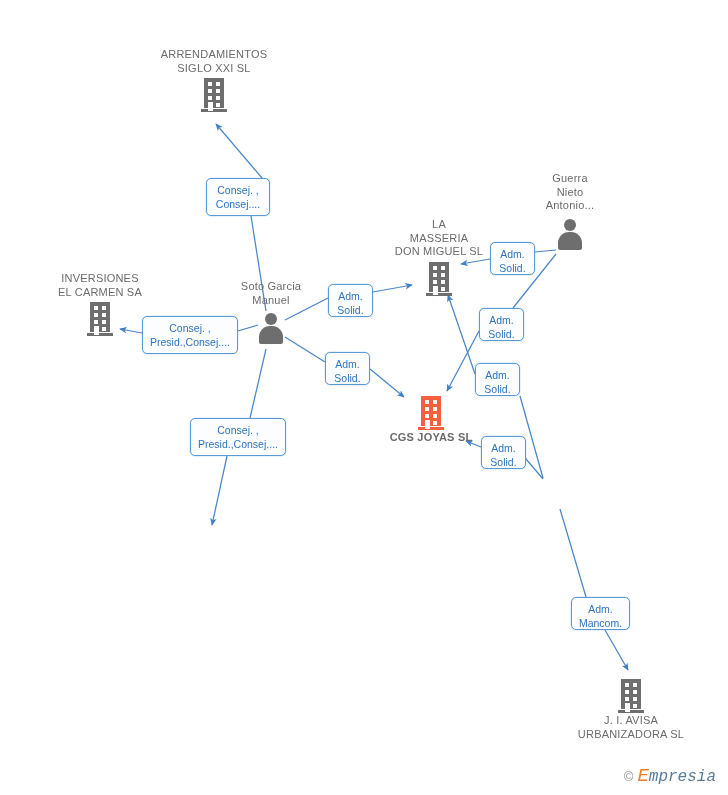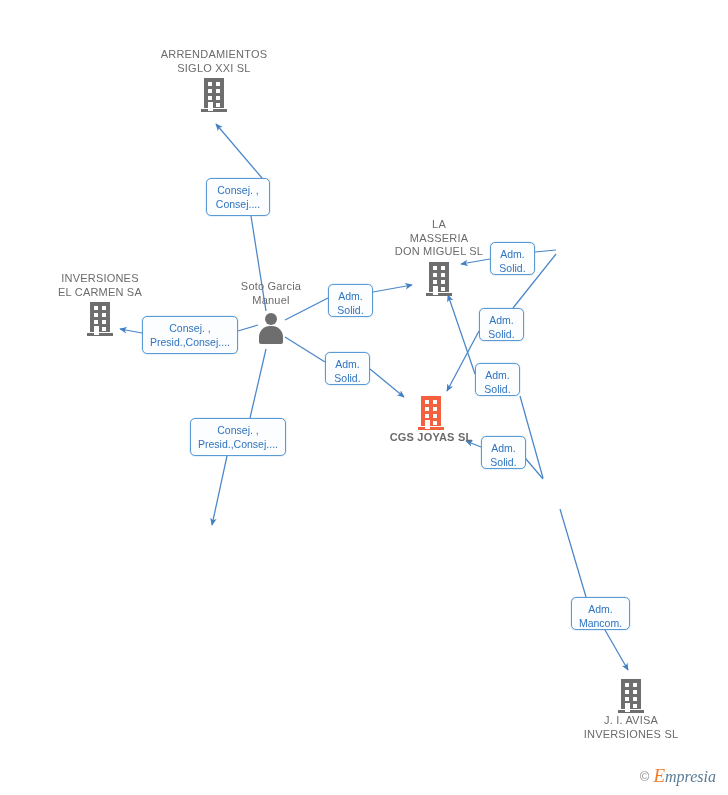--- a/index.html
+++ b/index.html
@@ -52,21 +52,21 @@
     padding:4px 6px 4px 6px;white-space:pre-line;
     box-shadow:0 0 0 .5px rgba(91,155,213,.25);
   }
 
   
   #watermark{
     position:absolute;right:12px;bottom:8px;display:flex;align-items:center;gap:4px;
   }
   #watermark .cmark{font-size:13px;color:#8a8a8a;}
   #watermark .wordmark{
-    font-family:Liberation Serif, serif;font-style:italic;font-size:16px;color:#5a7b95;text-align:right;
+    font-family:Liberation Mono, monospace;font-style:italic;font-size:16px;color:#5a7b95;text-align:right;
   }
   #watermark .wordmark .e{color:#f07d28;font-size:19px;}
 </style>
 </head>
 <body>
 
 <div id="canvas">
 
   <svg id="edges" viewBox="0 0 728 795">
     <defs>
@@ -174,20 +174,31 @@
         <i class="w" style="left:7px;top:11px"></i>
           <i class="w" style="left:15px;top:11px"></i>
         <i class="w" style="left:7px;top:18px"></i>
           <i class="w" style="left:15px;top:18px"></i>
         <i class="door" style="left:7px;top:24px"></i>
           <i class="w" style="left:15px;top:25px"></i>
       </span>
     </div>
   </div>
 
+  <div class="node" style="left:570px;top:172px;">
+    <div class="caption above">Guerra
+Nieto
+Antonio...</div>
+    <div class="glyph">
+      <span class="person">
+          <span class="head"></span>
+          <span class="torso"></span>
+        </span>
+    </div>
+  </div>
 
   <div class="node" style="left:431px;top:394px;">
     <div class="glyph">
       <span class="bld orange">
           <span class="body"></span>
           <span class="base"></span>
         <i class="w" style="left:7px;top:4px"></i>
           <i class="w" style="left:15px;top:4px"></i>
         <i class="w" style="left:7px;top:11px"></i>
           <i class="w" style="left:15px;top:11px"></i>
@@ -210,21 +221,21 @@
           <i class="w" style="left:15px;top:4px"></i>
         <i class="w" style="left:7px;top:11px"></i>
           <i class="w" style="left:15px;top:11px"></i>
         <i class="w" style="left:7px;top:18px"></i>
           <i class="w" style="left:15px;top:18px"></i>
         <i class="door" style="left:7px;top:24px"></i>
           <i class="w" style="left:15px;top:25px"></i>
       </span>
     </div>
     <div class="caption below">J. I. AVISA
-INVERSIONES SL</div>
+URBANIZADORA SL</div>
   </div>
 
   <div class="relbox" style="left:206px;top:178px;width:64px;height:38px;">Consej. ,
 Consej....</div>
   <div class="relbox" style="left:142px;top:316px;width:96px;height:38px;">Consej. ,
 Presid.,Consej....</div>
   <div class="relbox" style="left:190px;top:418px;width:96px;height:38px;">Consej. ,
 Presid.,Consej....</div>
   <div class="relbox" style="left:328px;top:284px;width:45px;height:33px;">Adm.
 Solid.</div>

